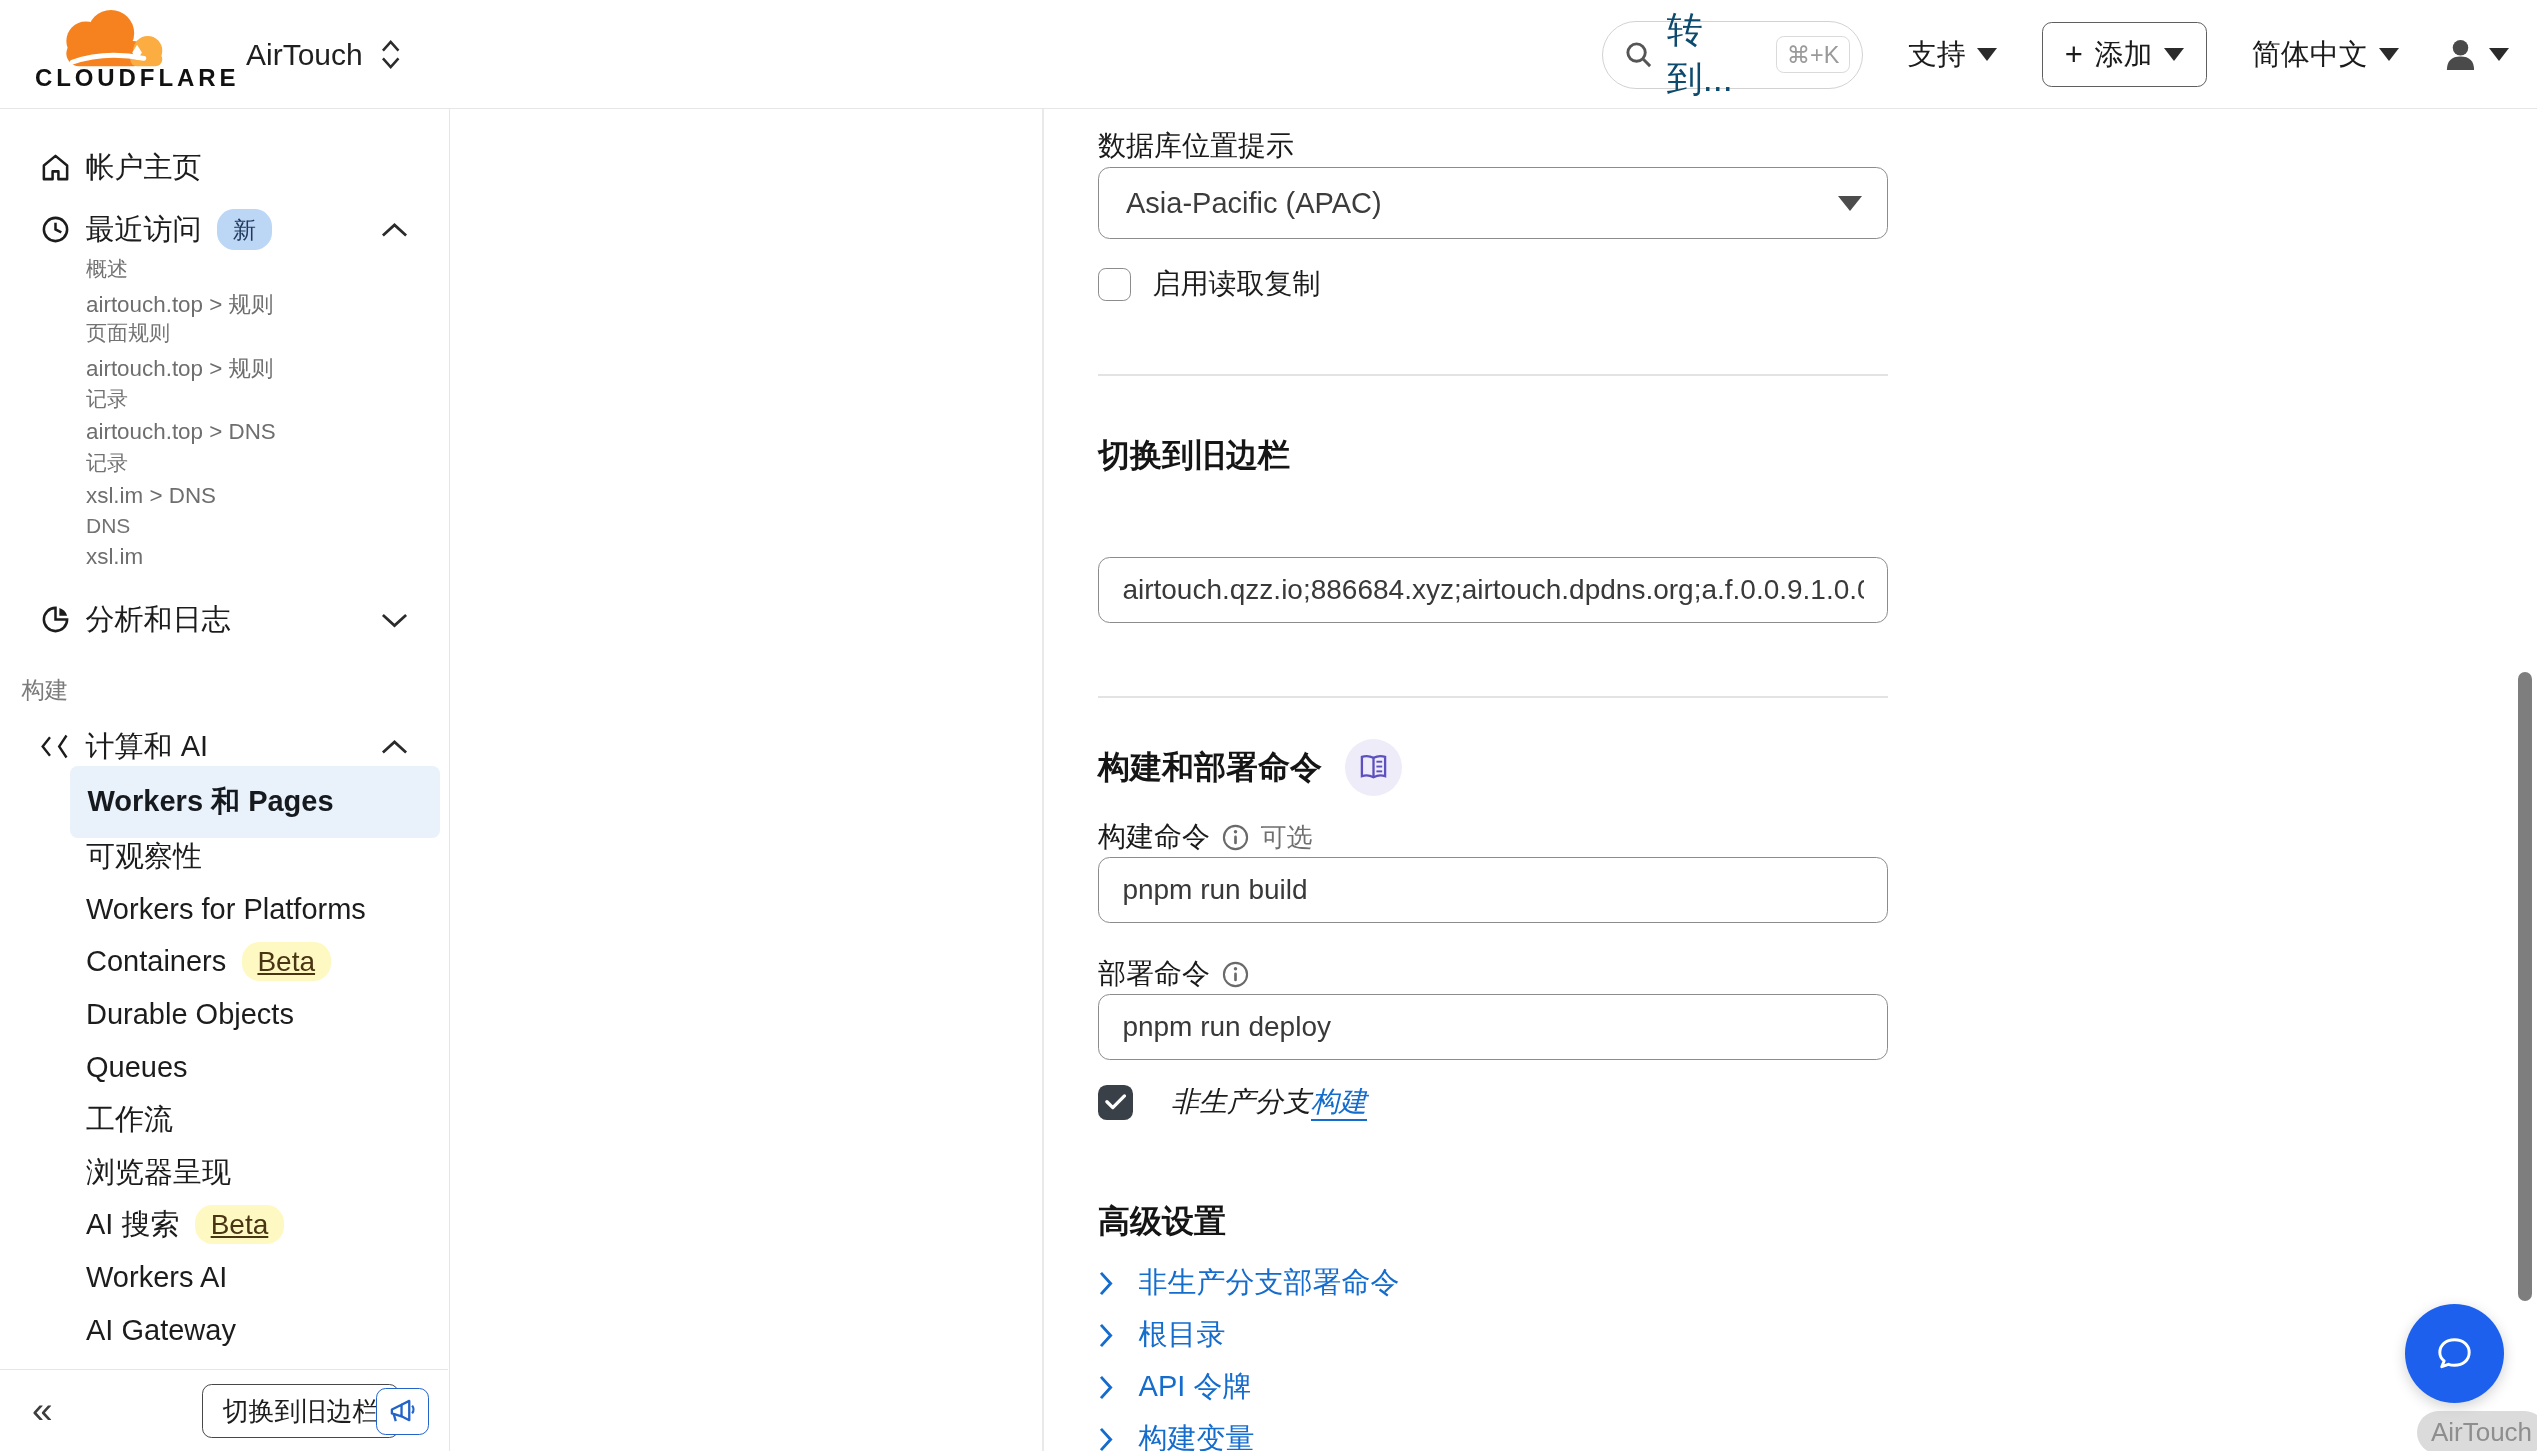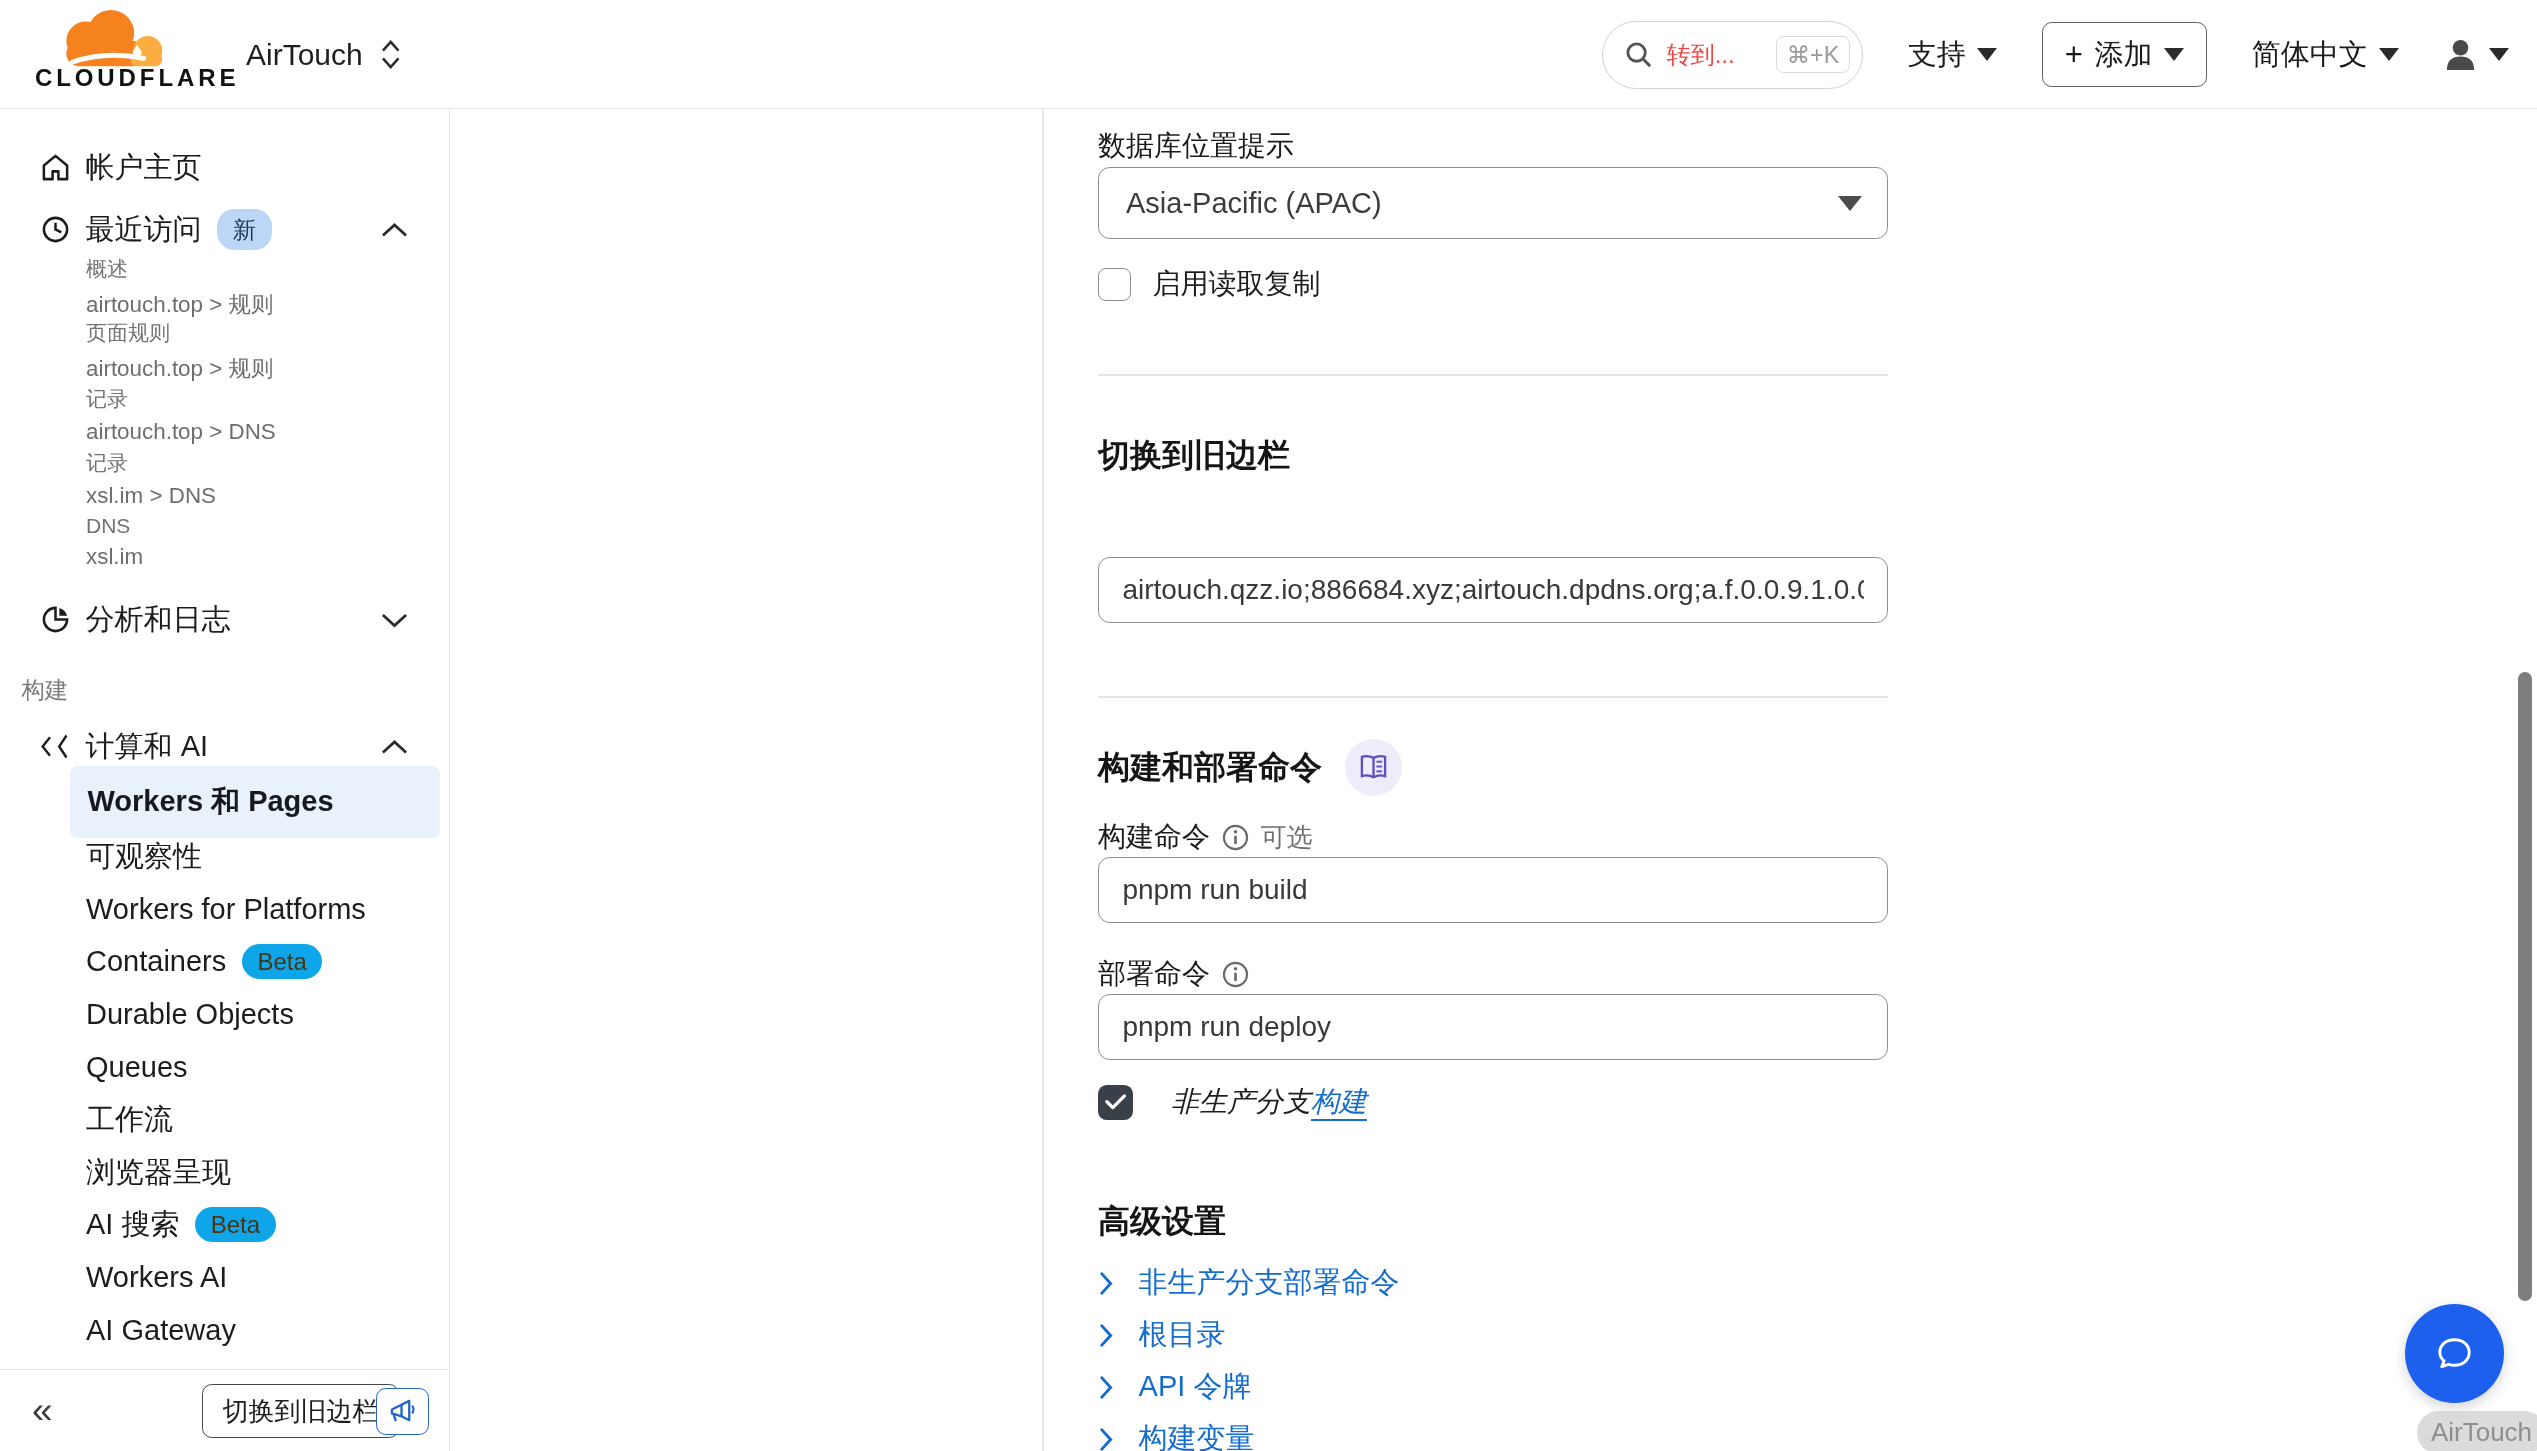--- a/index.html
+++ b/index.html
@@ -8,35 +8,35 @@
   #app { position:relative; width:2538px; height:1452px; background:#fff; }
 
   
   .header { position:absolute; top:0; left:0; width:2538px; height:109px; background:#fff; border-bottom:1.9px solid #e6e6e6; }
   .brand-block { position:absolute; left:35px; top:7.8px; width:146px; text-align:center; }
   .brand-text { font-size:24px; font-weight:bold; letter-spacing:3.9px; color:#111; margin-top:-5.8px; }
   .account-switch { position:absolute; left:246px; top:0; height:109px; display:flex; align-items:center; gap:17.5px; cursor:pointer; }
   .account-name { font-size:30px; color:#1f1f1f; }
   .header-right { position:absolute; right:29px; top:0; height:109px; display:flex; align-items:center; gap:45px; }
   .search-pill { display:flex; align-items:center; gap:13.6px; width:261px; height:68px; border:1.9px solid #d2d2d2; border-radius:35px; padding:0 11.7px 0 21.4px; background:#fff; cursor:text; }
-  .search-pill .go-text { font-size:24px; color:#ef4444; flex:1; }
+  .search-pill .go-text { font-size:36px; color:#0c4a6e; flex:1; }
   .kbd { font-size:23.4px; color:#9a9a9a; border:1.9px solid #dadada; border-radius:7.8px; padding:3.9px 9.7px; background:#fff; }
   .menu-item { display:flex; align-items:center; gap:11.7px; font-size:29px; color:#1b1b1b; cursor:pointer; }
   .caret-down { width:0; height:0; border-left:10.7px solid transparent; border-right:10.7px solid transparent; border-top:13.6px solid #2b2b2b; }
   .add-btn { display:flex; align-items:center; gap:11.7px; border:1.9px solid #5f5f5f; border-radius:9.7px; padding:11.7px 21.4px; font-size:29px; background:#fff; cursor:pointer; }
   .plus { font-size:31px; color:#1b1b1b; line-height:1; }
 
   
   .sidebar { position:absolute; top:109px; left:0; width:450px; height:1343px; background:#fff; border-right:1.9px solid #e6e6e6; }
   .srow { position:absolute; left:0; width:450px; display:flex; align-items:center; cursor:pointer; }
   .srow .ic { width:33px; display:flex; justify-content:center; margin-left:39px; }
   .srow .lbl { font-size:29px; color:#1c1c1c; margin-left:13.6px; }
   .chev { position:absolute; right:41px; }
   .badge-new { background:#bcd6f6; color:#203a5c; font-size:23.4px; border-radius:17.5px; padding:4.9px 15.6px; margin-left:15.6px; }
-  .badge-beta { background:#0ea5e9; color:#4a3push512; color:#4a3512; font-size:24px; border-radius:17.5px; padding:3.9px 15.6px; margin-left:15.6px; }
+  .badge-beta { background:#fef9c3; color:#4a3push512; color:#4a3512; font-size:28px; border-radius:17.5px; padding:3.9px 15.6px; margin-left:15.6px;text-decoration:underline; }
   .recent-item { position:absolute; left:86px; cursor:pointer; }
   .recent-item .t { font-size:21px; color:#737373; }
   .recent-item .s { font-size:22.4px; color:#6e6e6e; margin-top:5.8px; }
   .section-lbl { position:absolute; left:21.4px; font-size:23.4px; color:#7b7b7b; }
   .nav-sub { position:absolute; left:86px; height:53px; display:flex; align-items:center; font-size:29px; color:#1c1c1c; cursor:pointer; }
   .nav-sub-selected { position:absolute; left:70px; width:370px; height:72px; background:#e9f1fb; border-radius:7.8px; display:flex; align-items:center; padding-left:17.5px; font-size:29px; font-weight:bold; color:#16191d; cursor:pointer; }
   .side-footer { position:absolute; left:0; bottom:0; width:448px; height:83px; border-top:1.9px solid #e6e6e6; background:#fff; display:flex; align-items:center; }
   .collapse-ic { margin-left:32px; font-size:37px; color:#3d3d3d; cursor:pointer; letter-spacing:-5.8px; }
   .old-sidebar-btn { position:absolute; left:202px; border:1.9px solid #474747; border-radius:9.7px; font-size:26px; color:#1d1d1d; padding:8.8px 19.5px; background:#fff; cursor:pointer; }
   .megaphone-btn { position:absolute; left:376px; width:53px; height:47px; border:1.9px solid #2264c9; border-radius:9.7px; background:#fff; display:flex; align-items:center; justify-content:center; cursor:pointer; }

